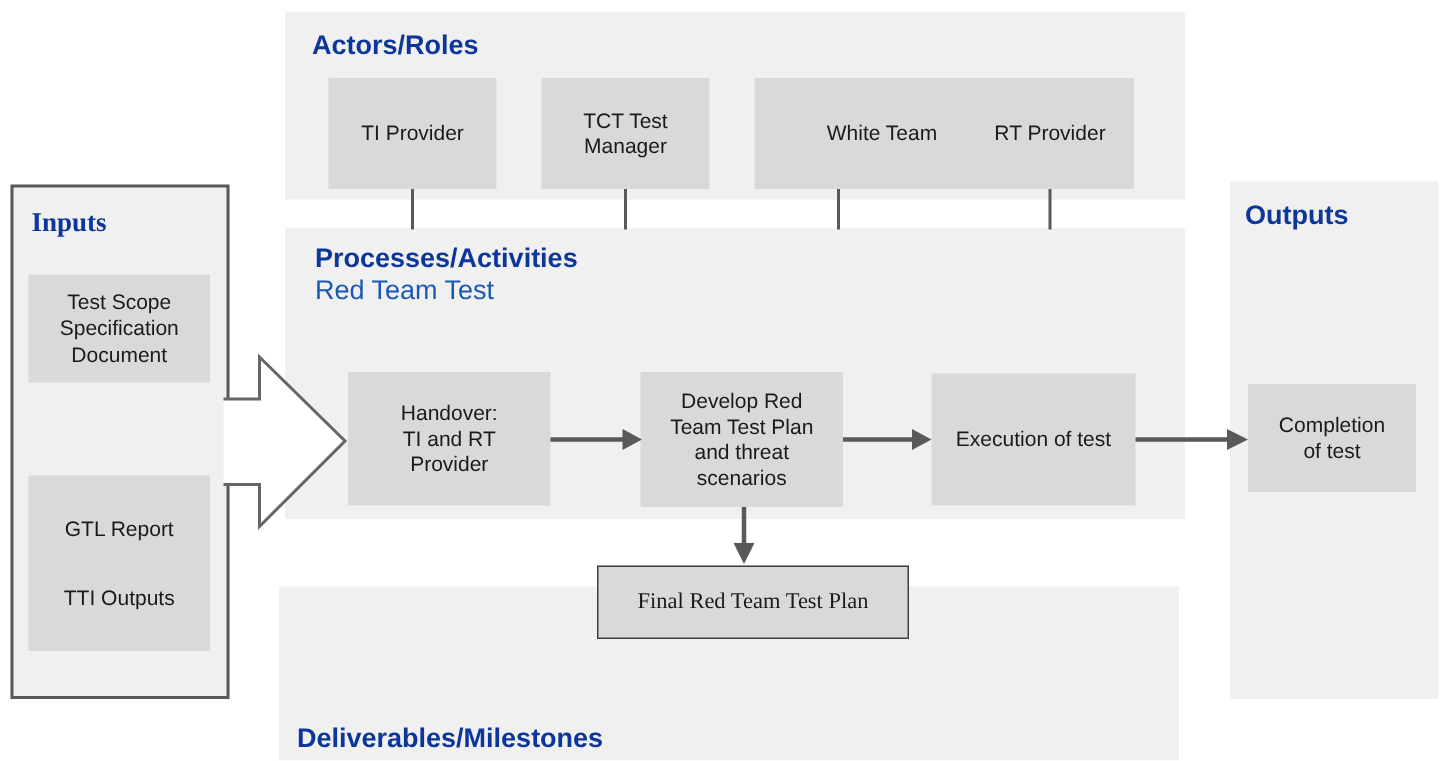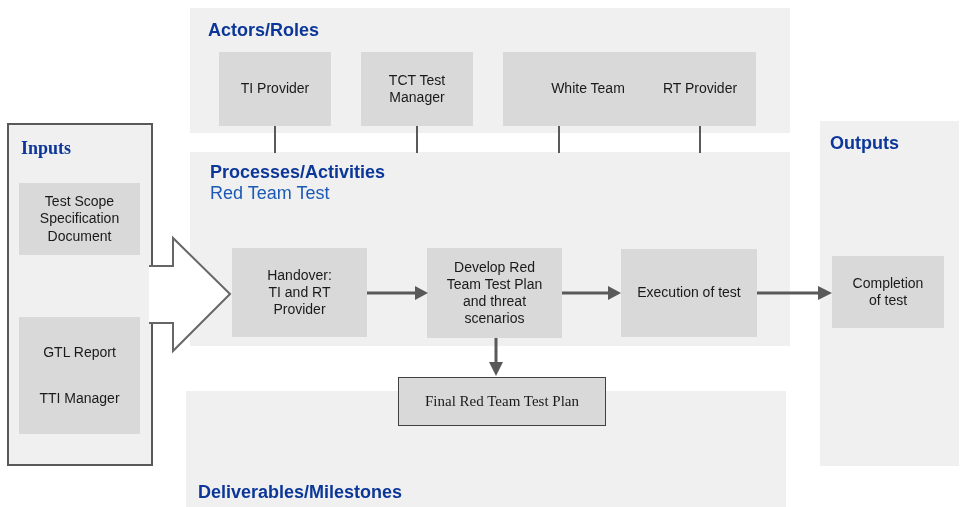--- a/index.html
+++ b/index.html
@@ -76,21 +76,21 @@
   </div>
   <div class="box" style="left:19px; top:183px; width:121px; height:72px;">
     <span class="lbl">Test Scope
 Specification
 Document</span>
   </div>
   <div class="box" style="left:19px; top:273px; width:121px; height:72px;margin-top:44px;">
     <span class="lbl">GTL Report</span>
   </div>
   <div class="box" style="left:19px; top:363px; width:121px; height:71px;">
-    <span class="lbl">TTI Manager</span>
+    <span class="lbl">TTI Outputs</span>
   </div>
 
   <div class="panel" id="processes-panel" style="left:190px; top:152px; width:600px; height:194px;">
     <div class="panel-title" style="left:20px; top:10px;">
       <div>Processes/Activities</div>
       <div class="panel-subtitle">Red Team Test</div>
     </div>
   </div>
   <div class="box" style="left:232px; top:248px; width:135px; height:89px;">
     <span class="lbl">Handover:

